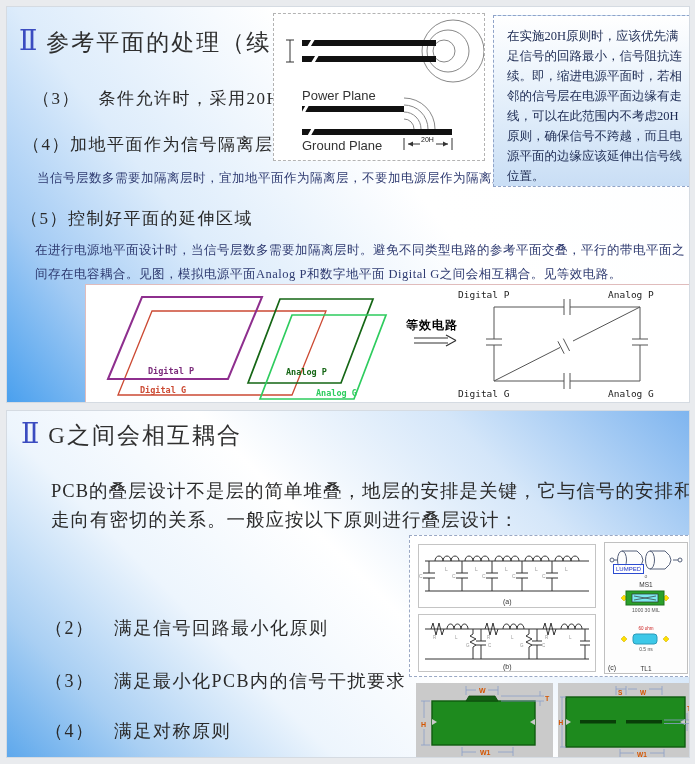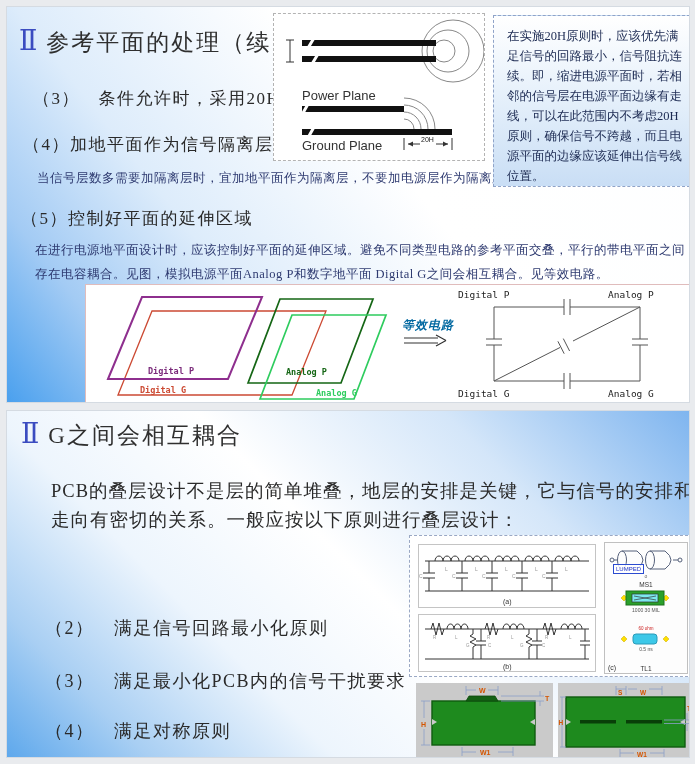--- a/index.html
+++ b/index.html
@@ -11,21 +11,21 @@
   .slide-title{position:absolute;white-space:nowrap;color:#2f2f2f;font-size:23px;letter-spacing:2px;}
   .numeral{color:#3b4cc0;font-size:27px;margin-right:7px;}
   .item{position:absolute;white-space:nowrap;color:#2a2a2a;font-size:17px;letter-spacing:1.5px;}
   .note{position:absolute;color:#2e3a70;font-size:12.5px;letter-spacing:0.5px;line-height:1.9;}
   .box{position:absolute;box-sizing:border-box;background:#ffffff;}
   #diagBox{left:266px;top:6px;width:212px;height:148px;border:1px dashed #b3b3b3;}
   #sideBox{left:486px;top:8px;width:202px;height:172px;border:1px dashed #8fa3c8;
     background:linear-gradient(180deg,#ffffff 0%,#e7f1fb 45%,#c9def5 100%);
     padding:10px 10px 16px 13px;font-size:12.5px;line-height:1.6;color:#1c2a52;}
   #figBox{left:78px;top:277px;width:606px;height:119px;border:1px solid #e0bcbc;}
-  .arrowLbl{position:absolute;left:316px;top:32px;width:56px;text-align:left;font-size:12px;color:#0369a1;font-weight:600;letter-spacing:1px;font-style:italic;}
+  .arrowLbl{position:absolute;left:316px;top:32px;width:56px;text-align:right;font-size:12px;color:#000000;font-weight:600;letter-spacing:1px;}
   #cirBox{left:402px;top:124px;width:284px;height:142px;border:1px dashed #9aa8c4;}
   .subCir{position:absolute;box-sizing:border-box;border:1px solid #c4c4c4;background:#fff;}
   #cPanel{position:absolute;left:194px;top:6px;width:82px;height:130px;border:1px solid #c0c0c0;background:#fdfdfd;}
   .cTxt{position:absolute;width:100%;text-align:center;color:#444;font-family:Liberation Sans, sans-serif;}
   #lumpedTag{position:absolute;left:8px;top:21px;border:1px solid #2b4bd0;color:#2337cc;background:rgba(255,255,255,.85);
     font-size:6px;font-family:"Liberation Sans",sans-serif;padding:0 2px;line-height:8px;}
   #greenWrap{position:absolute;left:403px;top:272px;width:287px;height:76px;border-right:1px dashed #9fb0c8;}
   svg text{font-family:"Liberation Sans","DejaVu Sans",sans-serif;}
   .monoLbl{font-family:"DejaVu Sans Mono",monospace;}
 </style>
@@ -37,21 +37,21 @@
   <div class="slide" id="slide1">
 
     <div class="slide-title" style="left:12px;top:18px;">
       <span class="numeral">Ⅱ</span><span>参考平面的处理（续）</span>
     </div>
 
     <div class="item" style="left:26px;top:80px;">（3）　条件允许时，采用20H原则</div>
     <div class="item" style="left:16px;top:126px;">（4）加地平面作为信号隔离层</div>
     <div class="note" style="left:30px;top:160px;width:648px;">当信号层数多需要加隔离层时，宜加地平面作为隔离层，不要加电源层作为隔离层。</div>
     <div class="item" style="left:14px;top:200px;">（5）控制好平面的延伸区域</div>
-    <div class="note" style="left:28px;top:232px;width:656px;">在进行电源地平面设计时，应该控制好平面的延伸区域。避免不同类型电路的参考平面交叠，平行的带电平面之间存在电容耦合。见图，模拟电源平面Analog P和数字地平面 Digital G之间会相互耦合。见等效电路。</div>
+    <div class="note" style="left:28px;top:232px;width:656px;">在进行电源地平面设计时，当信号层数多需要加隔离层时。避免不同类型电路的参考平面交叠，平行的带电平面之间存在电容耦合。见图，模拟电源平面Analog P和数字地平面 Digital G之间会相互耦合。见等效电路。</div>
 
     <div class="box" id="diagBox">
       <svg width="210" height="146" viewBox="0 0 210 146">
         <g stroke="#888" fill="none" stroke-width="1">
           <circle cx="170" cy="37" r="11"></circle>
             <circle cx="174" cy="37" r="21"></circle>
             <circle cx="179" cy="37" r="31"></circle>
         </g>
         <rect x="28" y="26" width="134" height="6" fill="#111"></rect>
         <rect x="28" y="42" width="134" height="6" fill="#111"></rect>

